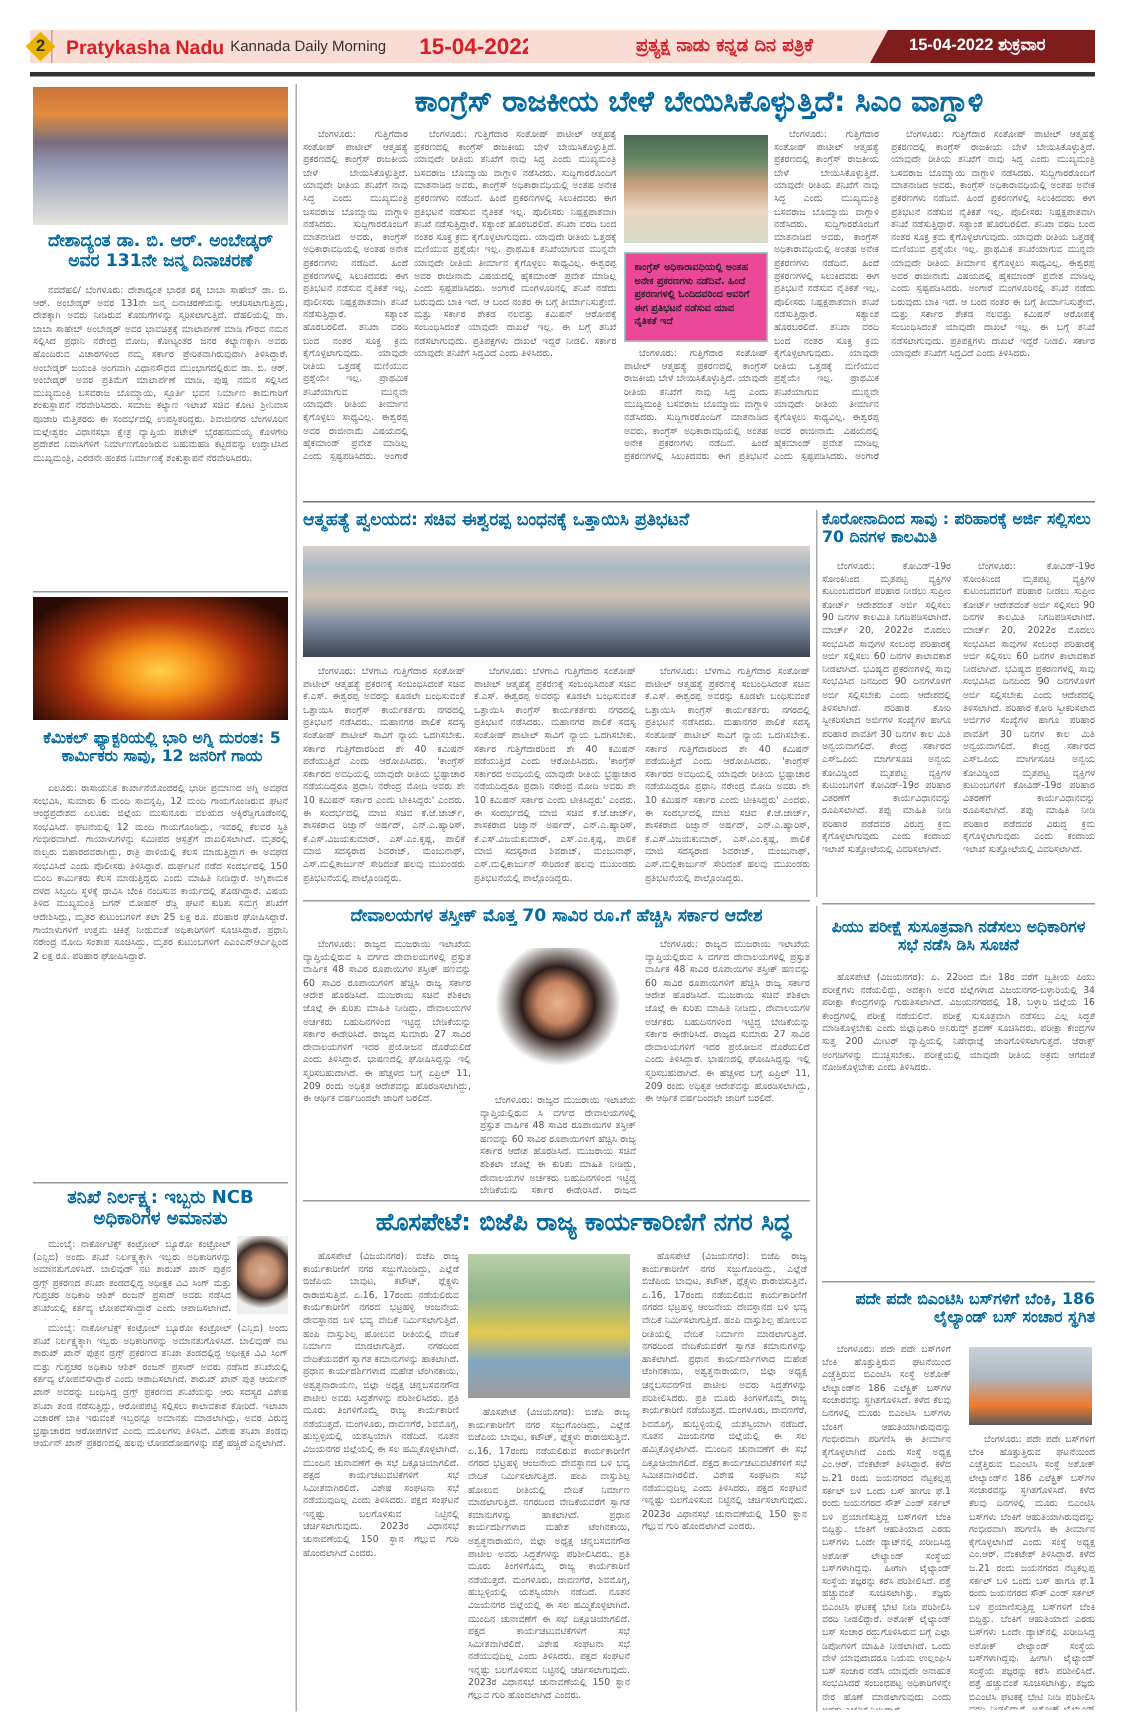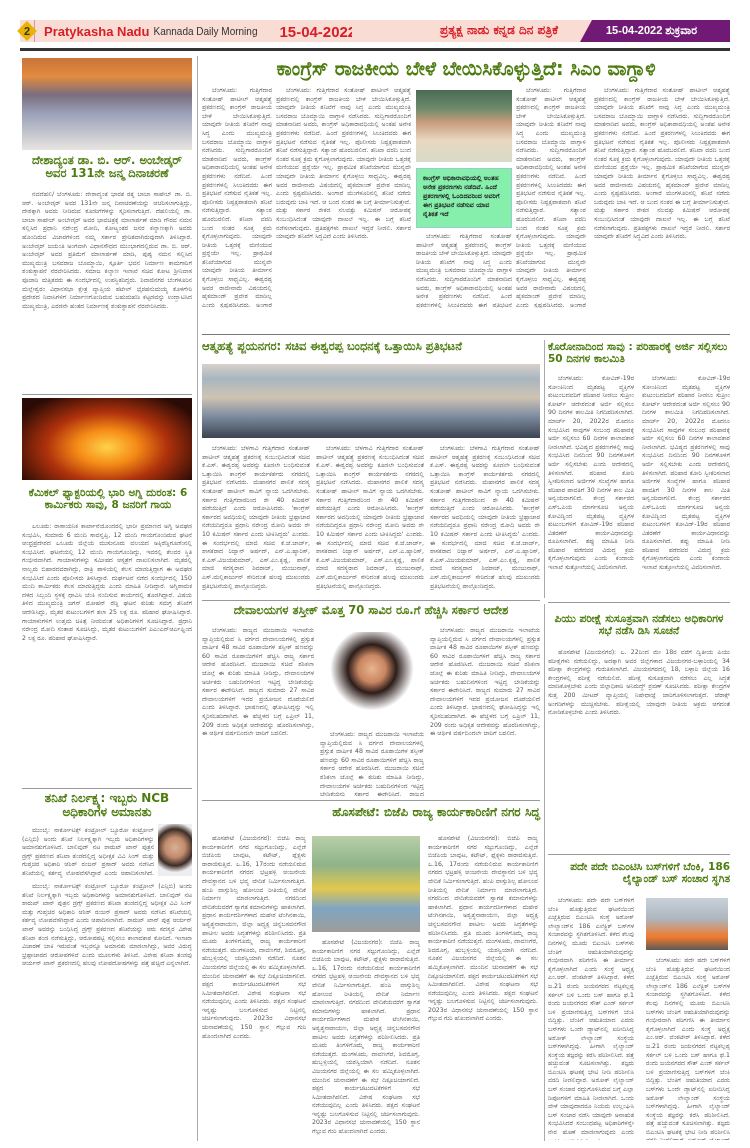--- a/index.html
+++ b/index.html
@@ -6,32 +6,32 @@
   body { width: 750px; height: 1148px; background: #fff; font-family: "DejaVu Sans", sans-serif; color: #222; overflow: hidden; position: relative; }
   .masthead { position: absolute; left: 20px; top: 20px; width: 332px; height: 22px; background: #f9dcd3; display: flex; align-items: center; }
   .masthead-right { position: absolute; left: 352px; top: 20px; width: 378px; height: 22px; background: #f9dcd3; }
   .page-badge { width: 34px; height: 22px; display: flex; align-items: center; justify-content: center; border-right: 1px solid #c9a; }
   .page-badge .dia { width: 14px; height: 14px; background: #e8b400; transform: rotate(45deg); display: flex; align-items: center; justify-content: center; }
   .page-badge .dia span { transform: rotate(-45deg); font: bold 11px "Liberation Sans", sans-serif; color: #333; }
   .mast-name { font: bold 13px "Liberation Sans", sans-serif; color: #d81e27; margin-left: 9px; white-space: nowrap; }
   .mast-sub { font: 10px "Liberation Sans", sans-serif; color: #333; margin-left: 4px; white-space: nowrap; }
   .mast-date { font: bold 15px "Liberation Sans", sans-serif; color: #d81e27; margin-left: 22px; white-space: nowrap; }
   .mast-day { font: 10px "Liberation Sans", sans-serif; color: #333; margin-left: 4px; }
-  .mast-kn { position: absolute; left: 88px; top: 3px; font: bold 12px "DejaVu Sans", sans-serif; color: #d81e27; white-space: nowrap; }
-  .mast-redbox { position: absolute; right: 0; top: 0; width: 150px; height: 22px; background: #701a75; clip-path: polygon(12px 0, 100% 0, 100% 100%, 0 100%); text-align: right; }
+  .mast-kn { position: absolute; left: 72px; top: 3px; font: bold 12px "DejaVu Sans", sans-serif; color: #d81e27; white-space: nowrap; }
+  .mast-redbox { position: absolute; right: 0; top: 0; width: 150px; height: 22px; background: #7f1d1d; clip-path: polygon(12px 0, 100% 0, 100% 100%, 0 100%); text-align: right; }
   .mast-redbox span { position: absolute; left: 26px; top: 4px; font: bold 11px "Liberation Sans", sans-serif; color: #fff; white-space: nowrap; }
   .topline { position: absolute; left: 20px; top: 48px; width: 710px; height: 3px; background: #333; }
 
   .photo { position: absolute; overflow: hidden; }
-  .headline { position: absolute; font-weight: bold; color: #4d7c0f; line-height: 1.15; text-align: center; font-family: "DejaVu Sans", sans-serif; }
+  .headline { position: absolute; font-weight: bold; color: #0369a1; line-height: 1.15; text-align: center; font-family: "DejaVu Sans", sans-serif; }
   .body-text { position: absolute; font-size: 6.2px; line-height: 8.6px; color: #555; text-align: justify; overflow: hidden; }
   .body-text p { text-indent: 10px; }
   .rule-h { position: absolute; height: 1px; background: #999; }
   .rule-v { position: absolute; width: 1px; background: #aaa; }
-  .caption-box { position: absolute; background: #86efac; border: 1px solid #9cc; font-size: 6.4px; line-height: 9px; font-weight: bold; color: #222; padding: 5px 6px; }
+  .caption-box { position: absolute; background: #ec4899; border: 1px solid #9cc; font-size: 6.4px; line-height: 9px; font-weight: bold; color: #222; padding: 5px 6px; }
 
   .ph-ambedkar { background: linear-gradient(180deg,#c9743a 0%,#e38b3e 20%,#7a6e80 40%,#9aa0b8 60%,#e7e4e0 100%); }
   .ph-fire { background: radial-gradient(ellipse at 50% 60%, #ffd24a 0%, #f58b16 25%, #b0320c 50%, #2b0b05 85%); }
   .ph-cm { background: linear-gradient(180deg,#4a6a55 0%,#6b8a6a 25%,#c79d7c 45%,#e9d7c1 70%,#d6dbc9 100%); }
   .ph-protest { background: linear-gradient(180deg,#d9d0cb 0%,#a8b6c0 20%,#d0c3b3 45%,#7f8ea2 70%,#3c4351 100%); }
   .ph-woman { background: radial-gradient(circle at 50% 40%, #e8b48e 0%, #c98663 18%, #2c1d1a 32%, #fff 55%); }
   .ph-hospet { background: linear-gradient(180deg,#b8cfa8 0%,#8fb38a 30%,#e2c84d 55%,#7fa6c2 75%,#9f9c9a 100%); }
   .ph-bus { background: linear-gradient(180deg,#c9d2db 0%,#adb6bd 40%,#f07a2e 75%,#5b5a58 100%); }
   .ph-aryan { background: radial-gradient(circle at 50% 45%, #d9b095 0%, #c28c6d 30%, #3c2d28 55%, #eee 75%); }
 </style>
@@ -58,21 +58,21 @@
 <div class="topline"></div>
 
 <div class="photo ph-ambedkar" style="left:22px;top:58px;width:170px;height:92px;"></div>
 <div class="headline" style="left:22px;top:154px;width:170px;font-size:11.5px;">ದೇಶಾದ್ಯಂತ ಡಾ. ಬಿ. ಆರ್. ಅಂಬೇಡ್ಕರ್ ಅವರ 131ನೇ ಜನ್ಮ ದಿನಾಚರಣೆ</div>
 <div class="body-text" style="left:22px;top:190px;width:170px;height:200px;">
     <p>ನವದೆಹಲಿ/ ಬೆಂಗಳೂರು: ದೇಶಾದ್ಯಂತ ಭಾರತ ರತ್ನ ಬಾಬಾ ಸಾಹೇಬ್ ಡಾ. ಬಿ. ಆರ್. ಅಂಬೇಡ್ಕರ್ ಅವರ 131ನೇ ಜನ್ಮ ದಿನಾಚರಣೆಯನ್ನು ಆಚರಿಸಲಾಗುತ್ತಿದ್ದು, ದೇಶಕ್ಕಾಗಿ ಅವರು ನೀಡಿರುವ ಕೊಡುಗೆಗಳನ್ನು ಸ್ಮರಿಸಲಾಗುತ್ತಿದೆ. ದೆಹಲಿಯಲ್ಲಿ ಡಾ. ಬಾಬಾ ಸಾಹೇಬ್ ಅಂಬೇಡ್ಕರ್ ಅವರ ಭಾವಚಿತ್ರಕ್ಕೆ ಮಾಲಾರ್ಪಣೆ ಮಾಡಿ ಗೌರವ ನಮನ ಸಲ್ಲಿಸಿದ ಪ್ರಧಾನಿ ನರೇಂದ್ರ ಮೋದಿ, ಕೋಟ್ಯಂತರ ಜನರ ಕಲ್ಯಾಣಕ್ಕಾಗಿ ಅವರು ಹೊಂದಿರುವ ವಿಚಾರಗಳಿಂದ ನಮ್ಮ ಸರ್ಕಾರ ಪ್ರೇರಿತವಾಗಿರುವುದಾಗಿ ತಿಳಿಸಿದ್ದಾರೆ. ಅಂಬೇಡ್ಕರ್ ಜಯಂತಿ ಅಂಗವಾಗಿ ವಿಧಾನಸೌಧದ ಮುಂಭಾಗದಲ್ಲಿರುವ ಡಾ. ಬಿ. ಆರ್. ಅಂಬೇಡ್ಕರ್ ಅವರ ಪ್ರತಿಮೆಗೆ ಮಾಲಾರ್ಪಣೆ ಮಾಡಿ, ಪುಷ್ಪ ನಮನ ಸಲ್ಲಿಸಿದ ಮುಖ್ಯಮಂತ್ರಿ ಬಸವರಾಜ ಬೊಮ್ಮಾಯಿ, ಸ್ಫೂರ್ತಿ ಭವನ ನಿರ್ಮಾಣ ಕಾಮಗಾರಿಗೆ ಶಂಕುಸ್ಥಾಪನೆ ನೆರವೇರಿಸಿದರು. ಸಮಾಜ ಕಲ್ಯಾಣ ಇಲಾಖೆ ಸಚಿವ ಕೋಟ ಶ್ರೀನಿವಾಸ ಪೂಜಾರಿ ಮತ್ತಿತರರು ಈ ಸಂದರ್ಭದಲ್ಲಿ ಉಪಸ್ಥಿತರಿದ್ದರು. ಶಿವಾಜಿನಗರ ಬೆಂಗಳೂರಿನ ಮಲ್ಲೇಶ್ವರಂ ವಿಧಾನಸಭಾ ಕ್ಷೇತ್ರ ವ್ಯಾಪ್ತಿಯ ಪಟೇಲ್ ಭೈರಹನುಮಯ್ಯ ಕೊಳಗೇರಿ ಪ್ರದೇಶದ ನಿವಾಸಿಗಳಿಗೆ ನಿರ್ಮಾಣಗೊಂಡಿರುವ ಬಹುಮಹಡಿ ಕಟ್ಟಡವನ್ನು ಉದ್ಘಾಟಿಸಿದ ಮುಖ್ಯಮಂತ್ರಿ, ಎರಡನೇ ಹಂತದ ನಿರ್ಮಾಣಕ್ಕೆ ಶಂಕುಸ್ಥಾಪನೆ ನೆರವೇರಿಸಿದರು.</p>
   </div>
 <div class="rule-h" style="left:22px;top:394px;width:170px;"></div>
 
 <div class="photo ph-fire" style="left:22px;top:398px;width:170px;height:82px;"></div>
-<div class="headline" style="left:20px;top:486px;width:176px;font-size:10.5px;">ಕೆಮಿಕಲ್ ಫ್ಯಾಕ್ಟರಿಯಲ್ಲಿ ಭಾರಿ ಅಗ್ನಿ ದುರಂತ: 6 ಕಾರ್ಮಿಕರು ಸಾವು, 8 ಜನರಿಗೆ ಗಾಯ</div>
+<div class="headline" style="left:20px;top:486px;width:176px;font-size:10.5px;">ಕೆಮಿಕಲ್ ಫ್ಯಾಕ್ಟರಿಯಲ್ಲಿ ಭಾರಿ ಅಗ್ನಿ ದುರಂತ: 5 ಕಾರ್ಮಿಕರು ಸಾವು, 12 ಜನರಿಗೆ ಗಾಯ</div>
 <div class="body-text" style="left:22px;top:522px;width:170px;height:262px;">
     <p>ಏಲೂರು: ರಾಸಾಯನಿಕ ಕಾರ್ಖಾನೆಯೊಂದರಲ್ಲಿ ಭಾರೀ ಪ್ರಮಾಣದ ಅಗ್ನಿ ಅವಘಡ ಸಂಭವಿಸಿ, ಸುಮಾರು 6 ಮಂದಿ ಸಾವನ್ನಪ್ಪಿ, 12 ಮಂದಿ ಗಾಯಗೊಂಡಿರುವ ಘಟನೆ ಆಂಧ್ರಪ್ರದೇಶದ ಏಲೂರು ಜಿಲ್ಲೆಯ ಮುಸುನೂರು ವಲಯದ ಅಕ್ಕಿರೆಡ್ಡಿಗೂಡೆಂನಲ್ಲಿ ಸಂಭವಿಸಿದೆ. ಘಟನೆಯಲ್ಲಿ 12 ಮಂದಿ ಗಾಯಗೊಂಡಿದ್ದು, ಇವರಲ್ಲಿ ಕೆಲವರ ಸ್ಥಿತಿ ಗಂಭೀರವಾಗಿದೆ. ಗಾಯಾಳುಗಳನ್ನು ಸಮೀಪದ ಆಸ್ಪತ್ರೆಗೆ ದಾಖಲಿಸಲಾಗಿದೆ. ಮೃತರಲ್ಲಿ ನಾಲ್ವರು ಬಿಹಾರದವರಾಗಿದ್ದು, ರಾತ್ರಿ ಪಾಳಿಯಲ್ಲಿ ಕೆಲಸ ಮಾಡುತ್ತಿದ್ದಾಗ ಈ ಅವಘಡ ಸಂಭವಿಸಿದೆ ಎಂದು ಪೊಲೀಸರು ತಿಳಿಸಿದ್ದಾರೆ. ದುರ್ಘಟನೆ ನಡೆದ ಸಂದರ್ಭದಲ್ಲಿ 150 ಮಂದಿ ಕಾರ್ಮಿಕರು ಕೆಲಸ ಮಾಡುತ್ತಿದ್ದರು ಎಂದು ಮಾಹಿತಿ ನೀಡಿದ್ದಾರೆ. ಅಗ್ನಿಶಾಮಕ ದಳದ ಸಿಬ್ಬಂದಿ ಸ್ಥಳಕ್ಕೆ ಧಾವಿಸಿ ಬೆಂಕಿ ನಂದಿಸುವ ಕಾರ್ಯದಲ್ಲಿ ತೊಡಗಿದ್ದಾರೆ. ವಿಷಯ ತಿಳಿದ ಮುಖ್ಯಮಂತ್ರಿ ಜಗನ್ ಮೋಹನ್ ರೆಡ್ಡಿ ಘಟನೆ ಕುರಿತು ಸಮಗ್ರ ತನಿಖೆಗೆ ಆದೇಶಿಸಿದ್ದು, ಮೃತರ ಕುಟುಂಬಗಳಿಗೆ ತಲಾ 25 ಲಕ್ಷ ರೂ. ಪರಿಹಾರ ಘೋಷಿಸಿದ್ದಾರೆ. ಗಾಯಾಳುಗಳಿಗೆ ಉತ್ತಮ ಚಿಕಿತ್ಸೆ ನೀಡುವಂತೆ ಅಧಿಕಾರಿಗಳಿಗೆ ಸೂಚಿಸಿದ್ದಾರೆ. ಪ್ರಧಾನಿ ನರೇಂದ್ರ ಮೋದಿ ಸಂತಾಪ ಸೂಚಿಸಿದ್ದು, ಮೃತರ ಕುಟುಂಬಗಳಿಗೆ ಪಿಎಂಎನ್ಆರ್ಎಫ್ನಿಂದ 2 ಲಕ್ಷ ರೂ. ಪರಿಹಾರ ಘೋಷಿಸಿದ್ದಾರೆ.</p>
   </div>
 <div class="rule-h" style="left:22px;top:788px;width:170px;"></div>
 
 <div class="headline" style="left:22px;top:792px;width:170px;font-size:12px;">ತನಿಖೆ ನಿರ್ಲಕ್ಷ್ಯ: ಇಬ್ಬರು NCB ಅಧಿಕಾರಿಗಳ ಅಮಾನತು</div>
 <div class="photo ph-aryan" style="left:158px;top:824px;width:34px;height:52px;"></div>
 <div class="body-text" style="left:22px;top:826px;width:132px;height:54px;">
     <p>ಮುಂಬೈ: ನಾರ್ಕೋಟಿಕ್ಸ್ ಕಂಟ್ರೋಲ್ ಬ್ಯೂರೋ ಕಂಟ್ರೋಲ್ (ಎನ್ಸಿಬಿ) ಅಂದು ತನಿಖೆ ನಿರ್ಲಕ್ಷ್ಯಕ್ಕಾಗಿ ಇಬ್ಬರು ಅಧಿಕಾರಿಗಳನ್ನು ಅಮಾನತುಗೊಳಿಸಿದೆ. ಬಾಲಿವುಡ್ ನಟ ಶಾರುಖ್ ಖಾನ್ ಪುತ್ರನ ಡ್ರಗ್ಸ್ ಪ್ರಕರಣದ ತನಿಖಾ ತಂಡದಲ್ಲಿದ್ದ ಅಧೀಕ್ಷಕ ವಿವಿ ಸಿಂಗ್ ಮತ್ತು ಗುಪ್ತಚರ ಅಧಿಕಾರಿ ಆಶಿಶ್ ರಂಜನ್ ಪ್ರಸಾದ್ ಅವರು ನಡೆಸಿದ ತನಿಖೆಯಲ್ಲಿ ಕರ್ತವ್ಯ ಲೋಪವೆಸಗಿದ್ದಾರೆ ಎಂದು ಆಪಾದಿಸಲಾಗಿದೆ. ಶಾರುಖ್ ಖಾನ್ ಪುತ್ರ ಆರ್ಯನ್ ಖಾನ್ ಅವರನ್ನು ಬಂಧಿಸಿದ್ದ ಡ್ರಗ್ಸ್ ಪ್ರಕರಣದ ತನಿಖೆಯನ್ನು ಆರು ಸದಸ್ಯರ ವಿಶೇಷ ತನಿಖಾ ತಂಡ ನಡೆಸುತ್ತಿದ್ದು, ಆರೋಪಪಟ್ಟಿ ಸಲ್ಲಿಸಲು ಕಾಲಾವಕಾಶ ಕೋರಿದೆ. ಇಲಾಖಾ ವಿಚಾರಣೆ ಬಾಕಿ ಇರುವಂತೆ ಇಬ್ಬರನ್ನೂ ಅಮಾನತು ಮಾಡಲಾಗಿದ್ದು, ಅವರ ವಿರುದ್ಧ ಭ್ರಷ್ಟಾಚಾರದ ಆರೋಪಗಳಿವೆ ಎಂದು ಮೂಲಗಳು ತಿಳಿಸಿವೆ. ವಿಶೇಷ ತನಿಖಾ ತಂಡವು ಆರ್ಯನ್ ಖಾನ್ ಪ್ರಕರಣದಲ್ಲಿ ಹಲವು ಲೋಪದೋಷಗಳನ್ನು ಪತ್ತೆ ಹಚ್ಚಿದೆ ಎನ್ನಲಾಗಿದೆ.</p>
   </div>
@@ -95,35 +95,35 @@
     <p>ಬೆಂಗಳೂರು: ಗುತ್ತಿಗೆದಾರ ಸಂತೋಷ್ ಪಾಟೀಲ್ ಆತ್ಮಹತ್ಯೆ ಪ್ರಕರಣದಲ್ಲಿ ಕಾಂಗ್ರೆಸ್ ರಾಜಕೀಯ ಬೇಳೆ ಬೇಯಿಸಿಕೊಳ್ಳುತ್ತಿದೆ. ಯಾವುದೇ ರೀತಿಯ ತನಿಖೆಗೆ ನಾವು ಸಿದ್ಧ ಎಂದು ಮುಖ್ಯಮಂತ್ರಿ ಬಸವರಾಜ ಬೊಮ್ಮಾಯಿ ವಾಗ್ದಾಳಿ ನಡೆಸಿದರು. ಸುದ್ದಿಗಾರರೊಂದಿಗೆ ಮಾತನಾಡಿದ ಅವರು, ಕಾಂಗ್ರೆಸ್ ಅಧಿಕಾರಾವಧಿಯಲ್ಲಿ ಅಂತಹ ಅನೇಕ ಪ್ರಕರಣಗಳು ನಡೆದಿವೆ. ಹಿಂದೆ ಪ್ರಕರಣಗಳಲ್ಲಿ ಸಿಲುಕಿದವರು ಈಗ ಪ್ರತಿಭಟನೆ ನಡೆಸುವ ನೈತಿಕತೆ ಇಲ್ಲ. ಪೊಲೀಸರು ನಿಷ್ಪಕ್ಷಪಾತವಾಗಿ ತನಿಖೆ ನಡೆಸುತ್ತಿದ್ದಾರೆ. ಸತ್ಯಾಂಶ ಹೊರಬರಲಿದೆ. ತನಿಖಾ ವರದಿ ಬಂದ ನಂತರ ಸೂಕ್ತ ಕ್ರಮ ಕೈಗೊಳ್ಳಲಾಗುವುದು. ಯಾವುದೇ ರೀತಿಯ ಒತ್ತಡಕ್ಕೆ ಮಣಿಯುವ ಪ್ರಶ್ನೆಯೇ ಇಲ್ಲ. ಪ್ರಾಥಮಿಕ ತನಿಖೆಯಾಗುವ ಮುನ್ನವೇ ಯಾವುದೇ ರೀತಿಯ ತೀರ್ಮಾನ ಕೈಗೊಳ್ಳಲು ಸಾಧ್ಯವಿಲ್ಲ. ಈಶ್ವರಪ್ಪ ಅವರ ರಾಜೀನಾಮೆ ವಿಷಯದಲ್ಲಿ ಹೈಕಮಾಂಡ್ ಪ್ರವೇಶ ಮಾಡಿಲ್ಲ ಎಂದು ಸ್ಪಷ್ಟಪಡಿಸಿದರು. ಅಂಗಾರೆ ಮಂಗಳೂರಿನಲ್ಲಿ ತನಿಖೆ ನಡೆದು ಬರುವುದು ಬಾಕಿ ಇದೆ. ಆ ಬಂದ ನಂತರ ಈ ಬಗ್ಗೆ ತೀರ್ಮಾನಿಸುತ್ತೇವೆ. ಮತ್ತು ಸರ್ಕಾರ ಶೇಕಡ ನಲವತ್ತು ಕಮಿಷನ್ ಆರೋಪಕ್ಕೆ ಸಂಬಂಧಿಸಿದಂತೆ ಯಾವುದೇ ದಾಖಲೆ ಇಲ್ಲ. ಈ ಬಗ್ಗೆ ತನಿಖೆ ನಡೆಸಲಾಗುವುದು. ಪ್ರತಿಪಕ್ಷಗಳು ದಾಖಲೆ ಇದ್ದರೆ ನೀಡಲಿ. ಸರ್ಕಾರ ಯಾವುದೇ ತನಿಖೆಗೆ ಸಿದ್ಧವಿದೆ ಎಂದು ತಿಳಿಸಿದರು.</p>
   </div>
 <div class="body-text" style="left:516px;top:86px;width:70px;height:222px;">
     <p>ಬೆಂಗಳೂರು: ಗುತ್ತಿಗೆದಾರ ಸಂತೋಷ್ ಪಾಟೀಲ್ ಆತ್ಮಹತ್ಯೆ ಪ್ರಕರಣದಲ್ಲಿ ಕಾಂಗ್ರೆಸ್ ರಾಜಕೀಯ ಬೇಳೆ ಬೇಯಿಸಿಕೊಳ್ಳುತ್ತಿದೆ. ಯಾವುದೇ ರೀತಿಯ ತನಿಖೆಗೆ ನಾವು ಸಿದ್ಧ ಎಂದು ಮುಖ್ಯಮಂತ್ರಿ ಬಸವರಾಜ ಬೊಮ್ಮಾಯಿ ವಾಗ್ದಾಳಿ ನಡೆಸಿದರು. ಸುದ್ದಿಗಾರರೊಂದಿಗೆ ಮಾತನಾಡಿದ ಅವರು, ಕಾಂಗ್ರೆಸ್ ಅಧಿಕಾರಾವಧಿಯಲ್ಲಿ ಅಂತಹ ಅನೇಕ ಪ್ರಕರಣಗಳು ನಡೆದಿವೆ. ಹಿಂದೆ ಪ್ರಕರಣಗಳಲ್ಲಿ ಸಿಲುಕಿದವರು ಈಗ ಪ್ರತಿಭಟನೆ ನಡೆಸುವ ನೈತಿಕತೆ ಇಲ್ಲ. ಪೊಲೀಸರು ನಿಷ್ಪಕ್ಷಪಾತವಾಗಿ ತನಿಖೆ ನಡೆಸುತ್ತಿದ್ದಾರೆ. ಸತ್ಯಾಂಶ ಹೊರಬರಲಿದೆ. ತನಿಖಾ ವರದಿ ಬಂದ ನಂತರ ಸೂಕ್ತ ಕ್ರಮ ಕೈಗೊಳ್ಳಲಾಗುವುದು. ಯಾವುದೇ ರೀತಿಯ ಒತ್ತಡಕ್ಕೆ ಮಣಿಯುವ ಪ್ರಶ್ನೆಯೇ ಇಲ್ಲ. ಪ್ರಾಥಮಿಕ ತನಿಖೆಯಾಗುವ ಮುನ್ನವೇ ಯಾವುದೇ ರೀತಿಯ ತೀರ್ಮಾನ ಕೈಗೊಳ್ಳಲು ಸಾಧ್ಯವಿಲ್ಲ. ಈಶ್ವರಪ್ಪ ಅವರ ರಾಜೀನಾಮೆ ವಿಷಯದಲ್ಲಿ ಹೈಕಮಾಂಡ್ ಪ್ರವೇಶ ಮಾಡಿಲ್ಲ ಎಂದು ಸ್ಪಷ್ಟಪಡಿಸಿದರು. ಅಂಗಾರೆ ಮಂಗಳೂರಿನಲ್ಲಿ ತನಿಖೆ ನಡೆದು ಬರುವುದು ಬಾಕಿ ಇದೆ. ಆ ಬಂದ ನಂತರ ಈ ಬಗ್ಗೆ ತೀರ್ಮಾನಿಸುತ್ತೇವೆ. ಮತ್ತು ಸರ್ಕಾರ ಶೇಕಡ ನಲವತ್ತು ಕಮಿಷನ್ ಆರೋಪಕ್ಕೆ ಸಂಬಂಧಿಸಿದಂತೆ ಯಾವುದೇ ದಾಖಲೆ ಇಲ್ಲ. ಈ ಬಗ್ಗೆ ತನಿಖೆ ನಡೆಸಲಾಗುವುದು. ಪ್ರತಿಪಕ್ಷಗಳು ದಾಖಲೆ ಇದ್ದರೆ ನೀಡಲಿ. ಸರ್ಕಾರ ಯಾವುದೇ ತನಿಖೆಗೆ ಸಿದ್ಧವಿದೆ ಎಂದು ತಿಳಿಸಿದರು.</p>
   </div>
 <div class="body-text" style="left:594px;top:86px;width:136px;height:222px;">
     <p>ಬೆಂಗಳೂರು: ಗುತ್ತಿಗೆದಾರ ಸಂತೋಷ್ ಪಾಟೀಲ್ ಆತ್ಮಹತ್ಯೆ ಪ್ರಕರಣದಲ್ಲಿ ಕಾಂಗ್ರೆಸ್ ರಾಜಕೀಯ ಬೇಳೆ ಬೇಯಿಸಿಕೊಳ್ಳುತ್ತಿದೆ. ಯಾವುದೇ ರೀತಿಯ ತನಿಖೆಗೆ ನಾವು ಸಿದ್ಧ ಎಂದು ಮುಖ್ಯಮಂತ್ರಿ ಬಸವರಾಜ ಬೊಮ್ಮಾಯಿ ವಾಗ್ದಾಳಿ ನಡೆಸಿದರು. ಸುದ್ದಿಗಾರರೊಂದಿಗೆ ಮಾತನಾಡಿದ ಅವರು, ಕಾಂಗ್ರೆಸ್ ಅಧಿಕಾರಾವಧಿಯಲ್ಲಿ ಅಂತಹ ಅನೇಕ ಪ್ರಕರಣಗಳು ನಡೆದಿವೆ. ಹಿಂದೆ ಪ್ರಕರಣಗಳಲ್ಲಿ ಸಿಲುಕಿದವರು ಈಗ ಪ್ರತಿಭಟನೆ ನಡೆಸುವ ನೈತಿಕತೆ ಇಲ್ಲ. ಪೊಲೀಸರು ನಿಷ್ಪಕ್ಷಪಾತವಾಗಿ ತನಿಖೆ ನಡೆಸುತ್ತಿದ್ದಾರೆ. ಸತ್ಯಾಂಶ ಹೊರಬರಲಿದೆ. ತನಿಖಾ ವರದಿ ಬಂದ ನಂತರ ಸೂಕ್ತ ಕ್ರಮ ಕೈಗೊಳ್ಳಲಾಗುವುದು. ಯಾವುದೇ ರೀತಿಯ ಒತ್ತಡಕ್ಕೆ ಮಣಿಯುವ ಪ್ರಶ್ನೆಯೇ ಇಲ್ಲ. ಪ್ರಾಥಮಿಕ ತನಿಖೆಯಾಗುವ ಮುನ್ನವೇ ಯಾವುದೇ ರೀತಿಯ ತೀರ್ಮಾನ ಕೈಗೊಳ್ಳಲು ಸಾಧ್ಯವಿಲ್ಲ. ಈಶ್ವರಪ್ಪ ಅವರ ರಾಜೀನಾಮೆ ವಿಷಯದಲ್ಲಿ ಹೈಕಮಾಂಡ್ ಪ್ರವೇಶ ಮಾಡಿಲ್ಲ ಎಂದು ಸ್ಪಷ್ಟಪಡಿಸಿದರು. ಅಂಗಾರೆ ಮಂಗಳೂರಿನಲ್ಲಿ ತನಿಖೆ ನಡೆದು ಬರುವುದು ಬಾಕಿ ಇದೆ. ಆ ಬಂದ ನಂತರ ಈ ಬಗ್ಗೆ ತೀರ್ಮಾನಿಸುತ್ತೇವೆ. ಮತ್ತು ಸರ್ಕಾರ ಶೇಕಡ ನಲವತ್ತು ಕಮಿಷನ್ ಆರೋಪಕ್ಕೆ ಸಂಬಂಧಿಸಿದಂತೆ ಯಾವುದೇ ದಾಖಲೆ ಇಲ್ಲ. ಈ ಬಗ್ಗೆ ತನಿಖೆ ನಡೆಸಲಾಗುವುದು. ಪ್ರತಿಪಕ್ಷಗಳು ದಾಖಲೆ ಇದ್ದರೆ ನೀಡಲಿ. ಸರ್ಕಾರ ಯಾವುದೇ ತನಿಖೆಗೆ ಸಿದ್ಧವಿದೆ ಎಂದು ತಿಳಿಸಿದರು.</p>
   </div>
 <div class="rule-h" style="left:202px;top:334px;width:528px;background:#777;"></div>
 
-<div class="headline" style="left:202px;top:340px;width:338px;font-size:11.5px;text-align:left;">ಆತ್ಮಹತ್ಯೆ ಪ್ಜಯನಗರ: ಸಚಿವ ಈಶ್ವರಪ್ಪ ಬಂಧನಕ್ಕೆ ಒತ್ತಾಯಿಸಿ ಪ್ರತಿಭಟನೆ</div>
+<div class="headline" style="left:202px;top:340px;width:338px;font-size:11.5px;text-align:left;">ಆತ್ಮಹತ್ಯೆ ಪ್ವಲಯದ: ಸಚಿವ ಈಶ್ವರಪ್ಪ ಬಂಧನಕ್ಕೆ ಒತ್ತಾಯಿಸಿ ಪ್ರತಿಭಟನೆ</div>
 <div class="photo ph-protest" style="left:202px;top:364px;width:338px;height:74px;"></div>
 <div class="body-text" style="left:202px;top:444px;width:108px;height:150px;">
     <p>ಬೆಂಗಳೂರು: ಬೆಳಗಾವಿ ಗುತ್ತಿಗೆದಾರ ಸಂತೋಷ್ ಪಾಟೀಲ್ ಆತ್ಮಹತ್ಯೆ ಪ್ರಕರಣಕ್ಕೆ ಸಂಬಂಧಿಸಿದಂತೆ ಸಚಿವ ಕೆ.ಎಸ್. ಈಶ್ವರಪ್ಪ ಅವರನ್ನು ಕೂಡಲೇ ಬಂಧಿಸುವಂತೆ ಒತ್ತಾಯಿಸಿ ಕಾಂಗ್ರೆಸ್ ಕಾರ್ಯಕರ್ತರು ನಗರದಲ್ಲಿ ಪ್ರತಿಭಟನೆ ನಡೆಸಿದರು. ಮಹಾನಗರ ಪಾಲಿಕೆ ಸದಸ್ಯ ಸಂತೋಷ್ ಪಾಟೀಲ್ ಸಾವಿಗೆ ನ್ಯಾಯ ಒದಗಿಸಬೇಕು. ಸರ್ಕಾರ ಗುತ್ತಿಗೆದಾರರಿಂದ ಶೇ 40 ಕಮಿಷನ್ ಪಡೆಯುತ್ತಿದೆ ಎಂದು ಆರೋಪಿಸಿದರು. 'ಕಾಂಗ್ರೆಸ್ ಸರ್ಕಾರದ ಅವಧಿಯಲ್ಲಿ ಯಾವುದೇ ರೀತಿಯ ಭ್ರಷ್ಟಾಚಾರ ನಡೆಯದಿದ್ದರೂ ಪ್ರಧಾನಿ ನರೇಂದ್ರ ಮೋದಿ ಅವರು ಶೇ 10 ಕಮಿಷನ್ ಸರ್ಕಾರ ಎಂದು ಟೀಕಿಸಿದ್ದರು' ಎಂದರು. ಈ ಸಂದರ್ಭದಲ್ಲಿ ಮಾಜಿ ಸಚಿವ ಕೆ.ಜೆ.ಜಾರ್ಜ್, ಶಾಸಕರಾದ ರಿಜ್ವಾನ್ ಅರ್ಷದ್, ಎನ್.ಎ.ಹ್ಯಾರಿಸ್, ಕೆ.ಎಸ್.ವಿಜಯಕುಮಾರ್, ಎಸ್.ಎಂ.ಕೃಷ್ಣ, ಪಾಲಿಕೆ ಮಾಜಿ ಸದಸ್ಯರಾದ ಶಿವರಾಜ್, ಮಂಜುನಾಥ್, ಎಸ್.ಮಲ್ಲಿಕಾರ್ಜುನ್ ಸೇರಿದಂತೆ ಹಲವು ಮುಖಂಡರು ಪ್ರತಿಭಟನೆಯಲ್ಲಿ ಪಾಲ್ಗೊಂಡಿದ್ದರು.</p>
   </div>
 <div class="body-text" style="left:316px;top:444px;width:108px;height:150px;">
     <p>ಬೆಂಗಳೂರು: ಬೆಳಗಾವಿ ಗುತ್ತಿಗೆದಾರ ಸಂತೋಷ್ ಪಾಟೀಲ್ ಆತ್ಮಹತ್ಯೆ ಪ್ರಕರಣಕ್ಕೆ ಸಂಬಂಧಿಸಿದಂತೆ ಸಚಿವ ಕೆ.ಎಸ್. ಈಶ್ವರಪ್ಪ ಅವರನ್ನು ಕೂಡಲೇ ಬಂಧಿಸುವಂತೆ ಒತ್ತಾಯಿಸಿ ಕಾಂಗ್ರೆಸ್ ಕಾರ್ಯಕರ್ತರು ನಗರದಲ್ಲಿ ಪ್ರತಿಭಟನೆ ನಡೆಸಿದರು. ಮಹಾನಗರ ಪಾಲಿಕೆ ಸದಸ್ಯ ಸಂತೋಷ್ ಪಾಟೀಲ್ ಸಾವಿಗೆ ನ್ಯಾಯ ಒದಗಿಸಬೇಕು. ಸರ್ಕಾರ ಗುತ್ತಿಗೆದಾರರಿಂದ ಶೇ 40 ಕಮಿಷನ್ ಪಡೆಯುತ್ತಿದೆ ಎಂದು ಆರೋಪಿಸಿದರು. 'ಕಾಂಗ್ರೆಸ್ ಸರ್ಕಾರದ ಅವಧಿಯಲ್ಲಿ ಯಾವುದೇ ರೀತಿಯ ಭ್ರಷ್ಟಾಚಾರ ನಡೆಯದಿದ್ದರೂ ಪ್ರಧಾನಿ ನರೇಂದ್ರ ಮೋದಿ ಅವರು ಶೇ 10 ಕಮಿಷನ್ ಸರ್ಕಾರ ಎಂದು ಟೀಕಿಸಿದ್ದರು' ಎಂದರು. ಈ ಸಂದರ್ಭದಲ್ಲಿ ಮಾಜಿ ಸಚಿವ ಕೆ.ಜೆ.ಜಾರ್ಜ್, ಶಾಸಕರಾದ ರಿಜ್ವಾನ್ ಅರ್ಷದ್, ಎನ್.ಎ.ಹ್ಯಾರಿಸ್, ಕೆ.ಎಸ್.ವಿಜಯಕುಮಾರ್, ಎಸ್.ಎಂ.ಕೃಷ್ಣ, ಪಾಲಿಕೆ ಮಾಜಿ ಸದಸ್ಯರಾದ ಶಿವರಾಜ್, ಮಂಜುನಾಥ್, ಎಸ್.ಮಲ್ಲಿಕಾರ್ಜುನ್ ಸೇರಿದಂತೆ ಹಲವು ಮುಖಂಡರು ಪ್ರತಿಭಟನೆಯಲ್ಲಿ ಪಾಲ್ಗೊಂಡಿದ್ದರು.</p>
   </div>
 <div class="body-text" style="left:430px;top:444px;width:110px;height:150px;">
     <p>ಬೆಂಗಳೂರು: ಬೆಳಗಾವಿ ಗುತ್ತಿಗೆದಾರ ಸಂತೋಷ್ ಪಾಟೀಲ್ ಆತ್ಮಹತ್ಯೆ ಪ್ರಕರಣಕ್ಕೆ ಸಂಬಂಧಿಸಿದಂತೆ ಸಚಿವ ಕೆ.ಎಸ್. ಈಶ್ವರಪ್ಪ ಅವರನ್ನು ಕೂಡಲೇ ಬಂಧಿಸುವಂತೆ ಒತ್ತಾಯಿಸಿ ಕಾಂಗ್ರೆಸ್ ಕಾರ್ಯಕರ್ತರು ನಗರದಲ್ಲಿ ಪ್ರತಿಭಟನೆ ನಡೆಸಿದರು. ಮಹಾನಗರ ಪಾಲಿಕೆ ಸದಸ್ಯ ಸಂತೋಷ್ ಪಾಟೀಲ್ ಸಾವಿಗೆ ನ್ಯಾಯ ಒದಗಿಸಬೇಕು. ಸರ್ಕಾರ ಗುತ್ತಿಗೆದಾರರಿಂದ ಶೇ 40 ಕಮಿಷನ್ ಪಡೆಯುತ್ತಿದೆ ಎಂದು ಆರೋಪಿಸಿದರು. 'ಕಾಂಗ್ರೆಸ್ ಸರ್ಕಾರದ ಅವಧಿಯಲ್ಲಿ ಯಾವುದೇ ರೀತಿಯ ಭ್ರಷ್ಟಾಚಾರ ನಡೆಯದಿದ್ದರೂ ಪ್ರಧಾನಿ ನರೇಂದ್ರ ಮೋದಿ ಅವರು ಶೇ 10 ಕಮಿಷನ್ ಸರ್ಕಾರ ಎಂದು ಟೀಕಿಸಿದ್ದರು' ಎಂದರು. ಈ ಸಂದರ್ಭದಲ್ಲಿ ಮಾಜಿ ಸಚಿವ ಕೆ.ಜೆ.ಜಾರ್ಜ್, ಶಾಸಕರಾದ ರಿಜ್ವಾನ್ ಅರ್ಷದ್, ಎನ್.ಎ.ಹ್ಯಾರಿಸ್, ಕೆ.ಎಸ್.ವಿಜಯಕುಮಾರ್, ಎಸ್.ಎಂ.ಕೃಷ್ಣ, ಪಾಲಿಕೆ ಮಾಜಿ ಸದಸ್ಯರಾದ ಶಿವರಾಜ್, ಮಂಜುನಾಥ್, ಎಸ್.ಮಲ್ಲಿಕಾರ್ಜುನ್ ಸೇರಿದಂತೆ ಹಲವು ಮುಖಂಡರು ಪ್ರತಿಭಟನೆಯಲ್ಲಿ ಪಾಲ್ಗೊಂಡಿದ್ದರು.</p>
   </div>
 
 <div class="rule-v" style="left:544px;top:340px;height:258px;"></div>
 
-<div class="headline" style="left:548px;top:340px;width:182px;font-size:10.5px;text-align:left;">ಕೊರೋನಾದಿಂದ ಸಾವು : ಪರಿಹಾರಕ್ಕೆ ಅರ್ಜಿ ಸಲ್ಲಿಸಲು 50 ದಿನಗಳ ಕಾಲಮಿತಿ</div>
+<div class="headline" style="left:548px;top:340px;width:182px;font-size:10.5px;text-align:left;">ಕೊರೋನಾದಿಂದ ಸಾವು : ಪರಿಹಾರಕ್ಕೆ ಅರ್ಜಿ ಸಲ್ಲಿಸಲು 70 ದಿನಗಳ ಕಾಲಮಿತಿ</div>
 <div class="body-text" style="left:548px;top:374px;width:86px;height:222px;">
     <p>ಬೆಂಗಳೂರು: ಕೋವಿಡ್-19ರ ಸೋಂಕಿನಿಂದ ಮೃತಪಟ್ಟ ವ್ಯಕ್ತಿಗಳ ಕುಟುಂಬದವರಿಗೆ ಪರಿಹಾರ ನೀಡಲು ಸುಪ್ರೀಂ ಕೋರ್ಟ್ ಆದೇಶದಂತೆ ಅರ್ಜಿ ಸಲ್ಲಿಸಲು 90 ದಿನಗಳ ಕಾಲಮಿತಿ ನಿಗದಿಪಡಿಸಲಾಗಿದೆ. ಮಾರ್ಚ್ 20, 2022ರ ಮೊದಲು ಸಂಭವಿಸಿದ ಸಾವುಗಳ ಸಂಬಂಧ ಪರಿಹಾರಕ್ಕೆ ಅರ್ಜಿ ಸಲ್ಲಿಸಲು 60 ದಿನಗಳ ಕಾಲಾವಕಾಶ ನೀಡಲಾಗಿದೆ. ಭವಿಷ್ಯದ ಪ್ರಕರಣಗಳಲ್ಲಿ ಸಾವು ಸಂಭವಿಸಿದ ದಿನದಿಂದ 90 ದಿನಗಳೊಳಗೆ ಅರ್ಜಿ ಸಲ್ಲಿಸಬೇಕು ಎಂದು ಆದೇಶದಲ್ಲಿ ತಿಳಿಸಲಾಗಿದೆ. ಪರಿಹಾರ ಕೋರಿ ಸ್ವೀಕರಿಸಲಾದ ಅರ್ಜಿಗಳ ಸಂಖ್ಯೆಗಳ ಹಾಗೂ ಪರಿಹಾರ ಪಾವತಿಗೆ 30 ದಿನಗಳ ಕಾಲ ಮಿತಿ ಅನ್ವಯವಾಗಲಿದೆ. ಕೇಂದ್ರ ಸರ್ಕಾರದ ಎಸ್ಒಪಿಯ ಮಾರ್ಗಸೂಚಿ ಅನ್ವಯ ಕೋವಿಡ್ನಿಂದ ಮೃತಪಟ್ಟ ವ್ಯಕ್ತಿಗಳ ಕುಟುಂಬಗಳಿಗೆ ಕೋವಿಡ್-19ರ ಪರಿಹಾರ ವಿತರಣೆಗೆ ಕಾರ್ಯವಿಧಾನವನ್ನು ರೂಪಿಸಲಾಗಿದೆ. ತಪ್ಪು ಮಾಹಿತಿ ನೀಡಿ ಪರಿಹಾರ ಪಡೆದವರ ವಿರುದ್ಧ ಕ್ರಮ ಕೈಗೊಳ್ಳಲಾಗುವುದು ಎಂದು ಕಂದಾಯ ಇಲಾಖೆ ಸುತ್ತೋಲೆಯಲ್ಲಿ ವಿವರಿಸಲಾಗಿದೆ.</p>
   </div>
 <div class="body-text" style="left:642px;top:374px;width:88px;height:222px;">
     <p>ಬೆಂಗಳೂರು: ಕೋವಿಡ್-19ರ ಸೋಂಕಿನಿಂದ ಮೃತಪಟ್ಟ ವ್ಯಕ್ತಿಗಳ ಕುಟುಂಬದವರಿಗೆ ಪರಿಹಾರ ನೀಡಲು ಸುಪ್ರೀಂ ಕೋರ್ಟ್ ಆದೇಶದಂತೆ ಅರ್ಜಿ ಸಲ್ಲಿಸಲು 90 ದಿನಗಳ ಕಾಲಮಿತಿ ನಿಗದಿಪಡಿಸಲಾಗಿದೆ. ಮಾರ್ಚ್ 20, 2022ರ ಮೊದಲು ಸಂಭವಿಸಿದ ಸಾವುಗಳ ಸಂಬಂಧ ಪರಿಹಾರಕ್ಕೆ ಅರ್ಜಿ ಸಲ್ಲಿಸಲು 60 ದಿನಗಳ ಕಾಲಾವಕಾಶ ನೀಡಲಾಗಿದೆ. ಭವಿಷ್ಯದ ಪ್ರಕರಣಗಳಲ್ಲಿ ಸಾವು ಸಂಭವಿಸಿದ ದಿನದಿಂದ 90 ದಿನಗಳೊಳಗೆ ಅರ್ಜಿ ಸಲ್ಲಿಸಬೇಕು ಎಂದು ಆದೇಶದಲ್ಲಿ ತಿಳಿಸಲಾಗಿದೆ. ಪರಿಹಾರ ಕೋರಿ ಸ್ವೀಕರಿಸಲಾದ ಅರ್ಜಿಗಳ ಸಂಖ್ಯೆಗಳ ಹಾಗೂ ಪರಿಹಾರ ಪಾವತಿಗೆ 30 ದಿನಗಳ ಕಾಲ ಮಿತಿ ಅನ್ವಯವಾಗಲಿದೆ. ಕೇಂದ್ರ ಸರ್ಕಾರದ ಎಸ್ಒಪಿಯ ಮಾರ್ಗಸೂಚಿ ಅನ್ವಯ ಕೋವಿಡ್ನಿಂದ ಮೃತಪಟ್ಟ ವ್ಯಕ್ತಿಗಳ ಕುಟುಂಬಗಳಿಗೆ ಕೋವಿಡ್-19ರ ಪರಿಹಾರ ವಿತರಣೆಗೆ ಕಾರ್ಯವಿಧಾನವನ್ನು ರೂಪಿಸಲಾಗಿದೆ. ತಪ್ಪು ಮಾಹಿತಿ ನೀಡಿ ಪರಿಹಾರ ಪಡೆದವರ ವಿರುದ್ಧ ಕ್ರಮ ಕೈಗೊಳ್ಳಲಾಗುವುದು ಎಂದು ಕಂದಾಯ ಇಲಾಖೆ ಸುತ್ತೋಲೆಯಲ್ಲಿ ವಿವರಿಸಲಾಗಿದೆ.</p>
   </div>
 <div class="rule-h" style="left:548px;top:602px;width:182px;"></div>
 
 <div class="rule-h" style="left:202px;top:600px;width:338px;"></div>
 <div class="headline" style="left:202px;top:604px;width:338px;font-size:11.5px;">ದೇವಾಲಯಗಳ ತಸ್ತೀಕ್ ಮೊತ್ತ 70 ಸಾವಿರ ರೂ.ಗೆ ಹೆಚ್ಚಿಸಿ ಸರ್ಕಾರ ಆದೇಶ</div>
@@ -137,21 +137,21 @@
 <div class="body-text" style="left:320px;top:730px;width:104px;height:66px;">
     <p>ಬೆಂಗಳೂರು: ರಾಜ್ಯದ ಮುಜರಾಯಿ ಇಲಾಖೆಯ ವ್ಯಾಪ್ತಿಯಲ್ಲಿರುವ ಸಿ ವರ್ಗದ ದೇವಾಲಯಗಳಲ್ಲಿ ಪ್ರಸ್ತುತ ವಾರ್ಷಿಕ 48 ಸಾವಿರ ರೂಪಾಯಿಗಳ ತಸ್ತೀಕ್ ಹಣವನ್ನು 60 ಸಾವಿರ ರೂಪಾಯಿಗಳಿಗೆ ಹೆಚ್ಚಿಸಿ ರಾಜ್ಯ ಸರ್ಕಾರ ಆದೇಶ ಹೊರಡಿಸಿದೆ. ಮುಜರಾಯಿ ಸಚಿವೆ ಶಶಿಕಲಾ ಜೊಲ್ಲೆ ಈ ಕುರಿತು ಮಾಹಿತಿ ನೀಡಿದ್ದು, ದೇವಾಲಯಗಳ ಅರ್ಚಕರು ಬಹುದಿನಗಳಿಂದ ಇಟ್ಟಿದ್ದ ಬೇಡಿಕೆಯನ್ನು ಸರ್ಕಾರ ಈಡೇರಿಸಿದೆ. ರಾಜ್ಯದ ಸುಮಾರು 27 ಸಾವಿರ ದೇವಾಲಯಗಳಿಗೆ ಇದರ ಪ್ರಯೋಜನ ದೊರೆಯಲಿದೆ ಎಂದು ತಿಳಿಸಿದ್ದಾರೆ. ಭಾಷಣದಲ್ಲಿ ಘೋಷಿಸಿದ್ದನ್ನು ಇಲ್ಲಿ ಸ್ಮರಿಸಬಹುದಾಗಿದೆ. ಈ ಹೆಚ್ಚಳದ ಬಗ್ಗೆ ಏಪ್ರಿಲ್ 11, 209 ರಂದು ಅಧಿಕೃತ ಆದೇಶವನ್ನು ಹೊರಡಿಸಲಾಗಿದ್ದು, ಈ ಆರ್ಥಿಕ ವರ್ಷದಿಂದಲೇ ಜಾರಿಗೆ ಬರಲಿದೆ.</p>
   </div>
 
 <div class="headline" style="left:548px;top:612px;width:182px;font-size:10.5px;text-align:center;">ಪಿಯು ಪರೀಕ್ಷೆ ಸುಸೂತ್ರವಾಗಿ ನಡೆಸಲು ಅಧಿಕಾರಿಗಳ ಸಭೆ ನಡೆಸಿ ಡಿಸಿ ಸೂಚನೆ</div>
 <div class="body-text" style="left:548px;top:648px;width:182px;height:148px;">
     <p>ಹೊಸಪೇಟೆ (ವಿಜಯನಗರ): ಏ. 22ರಿಂದ ಮೇ 18ರ ವರೆಗೆ ದ್ವಿತೀಯ ಪಿಯು ಪರೀಕ್ಷೆಗಳು ನಡೆಯಲಿದ್ದು, ಅದಕ್ಕಾಗಿ ಅವರ ಜಿಲ್ಲೆಗಳಾದ ವಿಜಯನಗರ-ಬಳ್ಳಾರಿಯಲ್ಲಿ 34 ಪರೀಕ್ಷಾ ಕೇಂದ್ರಗಳನ್ನು ಗುರುತಿಸಲಾಗಿದೆ. ವಿಜಯನಗರದಲ್ಲಿ 18, ಬಳ್ಳಾರಿ ಜಿಲ್ಲೆಯ 16 ಕೇಂದ್ರಗಳಲ್ಲಿ ಪರೀಕ್ಷೆ ನಡೆಯಲಿವೆ. ಪರೀಕ್ಷೆ ಸುಸೂತ್ರವಾಗಿ ನಡೆಸಲು ಎಲ್ಲ ಸಿದ್ಧತೆ ಮಾಡಿಕೊಳ್ಳಬೇಕು ಎಂದು ಜಿಲ್ಲಾಧಿಕಾರಿ ಅನಿರುದ್ಧ್ ಶ್ರವಣ್ ಸೂಚಿಸಿದರು. ಪರೀಕ್ಷಾ ಕೇಂದ್ರಗಳ ಸುತ್ತ 200 ಮೀಟರ್ ವ್ಯಾಪ್ತಿಯಲ್ಲಿ ನಿಷೇಧಾಜ್ಞೆ ಜಾರಿಗೊಳಿಸಲಾಗುತ್ತದೆ. ಜೆರಾಕ್ಸ್ ಅಂಗಡಿಗಳನ್ನು ಮುಚ್ಚಿಸಬೇಕು. ಪರೀಕ್ಷೆಯಲ್ಲಿ ಯಾವುದೇ ರೀತಿಯ ಅಕ್ರಮ ಆಗದಂತೆ ನೋಡಿಕೊಳ್ಳಬೇಕು ಎಂದು ತಿಳಿಸಿದರು.</p>
   </div>
 
 <div class="rule-h" style="left:202px;top:800px;width:338px;"></div>
-<div class="headline" style="left:202px;top:806px;width:338px;font-size:12px;text-align:right;">ಹೊಸಪೇಟೆ: ಬಿಜೆಪಿ ರಾಜ್ಯ ಕಾರ್ಯಕಾರಿಣಿಗೆ ನಗರ ಸಿದ್ಧ</div>
+<div class="headline" style="left:220px;top:806px;width:338px;font-size:16px;">ಹೊಸಪೇಟೆ: ಬಿಜೆಪಿ ರಾಜ್ಯ ಕಾರ್ಯಕಾರಿಣಿಗೆ ನಗರ ಸಿದ್ಧ</div>
 <div class="body-text" style="left:202px;top:834px;width:104px;height:306px;">
     <p>ಹೊಸಪೇಟೆ (ವಿಜಯನಗರ): ಬಿಜೆಪಿ ರಾಜ್ಯ ಕಾರ್ಯಕಾರಿಣಿಗೆ ನಗರ ಸಜ್ಜುಗೊಂಡಿದ್ದು, ಎಲ್ಲೆಡೆ ಬಿಜೆಪಿಯ ಬಾವುಟ, ಕಟೌಟ್, ಫ್ಲೆಕ್ಸ್ಗಳು ರಾರಾಜಿಸುತ್ತಿವೆ. ಏ.16, 17ರಂದು ನಡೆಯಲಿರುವ ಕಾರ್ಯಕಾರಿಣಿಗೆ ನಗರದ ಭಟ್ರಹಳ್ಳಿ ಆಂಜನೇಯ ದೇವಸ್ಥಾನದ ಬಳಿ ಭವ್ಯ ವೇದಿಕೆ ನಿರ್ಮಿಸಲಾಗುತ್ತಿದೆ. ಹಂಪಿ ವಾಸ್ತುಶಿಲ್ಪ ಹೋಲುವ ರೀತಿಯಲ್ಲಿ ವೇದಿಕೆ ನಿರ್ಮಾಣ ಮಾಡಲಾಗುತ್ತಿದೆ. ನಗರದಿಂದ ವೇದಿಕೆಯವರೆಗೆ ಸ್ವಾಗತ ಕಮಾನುಗಳನ್ನು ಹಾಕಲಾಗಿದೆ. ಪ್ರಧಾನ ಕಾರ್ಯದರ್ಶಿಗಳಾದ ಮಹೇಶ ಟೆಂಗಿನಕಾಯಿ, ಅಶ್ವತ್ಥನಾರಾಯಣ, ಜಿಲ್ಲಾ ಅಧ್ಯಕ್ಷ ಚನ್ನಬಸವನಗೌಡ ಪಾಟೀಲ ಅವರು ಸಿದ್ಧತೆಗಳನ್ನು ಪರಿಶೀಲಿಸಿದರು. ಪ್ರತಿ ಮೂರು ತಿಂಗಳಿಗೊಮ್ಮೆ ರಾಜ್ಯ ಕಾರ್ಯಕಾರಿಣಿ ನಡೆಯುತ್ತದೆ. ಮಂಗಳೂರು, ದಾವಣಗೆರೆ, ಶಿವಮೊಗ್ಗ, ಹುಬ್ಬಳ್ಳಿಯಲ್ಲಿ ಯಶಸ್ವಿಯಾಗಿ ನಡೆದಿದೆ. ನೂತನ ವಿಜಯನಗರ ಜಿಲ್ಲೆಯಲ್ಲಿ ಈ ಸಲ ಹಮ್ಮಿಕೊಳ್ಳಲಾಗಿದೆ. ಮುಂದಿನ ಚುನಾವಣೆಗೆ ಈ ಸಭೆ ದಿಕ್ಸೂಚಿಯಾಗಲಿದೆ. ಪಕ್ಷದ ಕಾರ್ಯಚಟುವಟಿಕೆಗಳಿಗೆ ಸಭೆ ಸಿಮೀತವಾಗಿರಲಿದೆ. ವಿಶೇಷ ಸಂಘಟನಾ ಸಭೆ ನಡೆಯುವುದಿಲ್ಲ ಎಂದು ತಿಳಿಸಿದರು. ಪಕ್ಷದ ಸಂಘಟನೆ ಇನ್ನಷ್ಟು ಬಲಗೊಳಿಸುವ ನಿಟ್ಟಿನಲ್ಲಿ ಚರ್ಚಿಸಲಾಗುವುದು. 2023ರ ವಿಧಾನಸಭೆ ಚುನಾವಣೆಯಲ್ಲಿ 150 ಸ್ಥಾನ ಗೆಲ್ಲುವ ಗುರಿ ಹೊಂದಲಾಗಿದೆ ಎಂದರು.</p>
   </div>
 <div class="photo ph-hospet" style="left:312px;top:836px;width:108px;height:96px;"></div>
 <div class="body-text" style="left:312px;top:938px;width:108px;height:202px;">
     <p>ಹೊಸಪೇಟೆ (ವಿಜಯನಗರ): ಬಿಜೆಪಿ ರಾಜ್ಯ ಕಾರ್ಯಕಾರಿಣಿಗೆ ನಗರ ಸಜ್ಜುಗೊಂಡಿದ್ದು, ಎಲ್ಲೆಡೆ ಬಿಜೆಪಿಯ ಬಾವುಟ, ಕಟೌಟ್, ಫ್ಲೆಕ್ಸ್ಗಳು ರಾರಾಜಿಸುತ್ತಿವೆ. ಏ.16, 17ರಂದು ನಡೆಯಲಿರುವ ಕಾರ್ಯಕಾರಿಣಿಗೆ ನಗರದ ಭಟ್ರಹಳ್ಳಿ ಆಂಜನೇಯ ದೇವಸ್ಥಾನದ ಬಳಿ ಭವ್ಯ ವೇದಿಕೆ ನಿರ್ಮಿಸಲಾಗುತ್ತಿದೆ. ಹಂಪಿ ವಾಸ್ತುಶಿಲ್ಪ ಹೋಲುವ ರೀತಿಯಲ್ಲಿ ವೇದಿಕೆ ನಿರ್ಮಾಣ ಮಾಡಲಾಗುತ್ತಿದೆ. ನಗರದಿಂದ ವೇದಿಕೆಯವರೆಗೆ ಸ್ವಾಗತ ಕಮಾನುಗಳನ್ನು ಹಾಕಲಾಗಿದೆ. ಪ್ರಧಾನ ಕಾರ್ಯದರ್ಶಿಗಳಾದ ಮಹೇಶ ಟೆಂಗಿನಕಾಯಿ, ಅಶ್ವತ್ಥನಾರಾಯಣ, ಜಿಲ್ಲಾ ಅಧ್ಯಕ್ಷ ಚನ್ನಬಸವನಗೌಡ ಪಾಟೀಲ ಅವರು ಸಿದ್ಧತೆಗಳನ್ನು ಪರಿಶೀಲಿಸಿದರು. ಪ್ರತಿ ಮೂರು ತಿಂಗಳಿಗೊಮ್ಮೆ ರಾಜ್ಯ ಕಾರ್ಯಕಾರಿಣಿ ನಡೆಯುತ್ತದೆ. ಮಂಗಳೂರು, ದಾವಣಗೆರೆ, ಶಿವಮೊಗ್ಗ, ಹುಬ್ಬಳ್ಳಿಯಲ್ಲಿ ಯಶಸ್ವಿಯಾಗಿ ನಡೆದಿದೆ. ನೂತನ ವಿಜಯನಗರ ಜಿಲ್ಲೆಯಲ್ಲಿ ಈ ಸಲ ಹಮ್ಮಿಕೊಳ್ಳಲಾಗಿದೆ. ಮುಂದಿನ ಚುನಾವಣೆಗೆ ಈ ಸಭೆ ದಿಕ್ಸೂಚಿಯಾಗಲಿದೆ. ಪಕ್ಷದ ಕಾರ್ಯಚಟುವಟಿಕೆಗಳಿಗೆ ಸಭೆ ಸಿಮೀತವಾಗಿರಲಿದೆ. ವಿಶೇಷ ಸಂಘಟನಾ ಸಭೆ ನಡೆಯುವುದಿಲ್ಲ ಎಂದು ತಿಳಿಸಿದರು. ಪಕ್ಷದ ಸಂಘಟನೆ ಇನ್ನಷ್ಟು ಬಲಗೊಳಿಸುವ ನಿಟ್ಟಿನಲ್ಲಿ ಚರ್ಚಿಸಲಾಗುವುದು. 2023ರ ವಿಧಾನಸಭೆ ಚುನಾವಣೆಯಲ್ಲಿ 150 ಸ್ಥಾನ ಗೆಲ್ಲುವ ಗುರಿ ಹೊಂದಲಾಗಿದೆ ಎಂದರು.</p>
   </div>
 <div class="body-text" style="left:428px;top:834px;width:110px;height:306px;">
     <p>ಹೊಸಪೇಟೆ (ವಿಜಯನಗರ): ಬಿಜೆಪಿ ರಾಜ್ಯ ಕಾರ್ಯಕಾರಿಣಿಗೆ ನಗರ ಸಜ್ಜುಗೊಂಡಿದ್ದು, ಎಲ್ಲೆಡೆ ಬಿಜೆಪಿಯ ಬಾವುಟ, ಕಟೌಟ್, ಫ್ಲೆಕ್ಸ್ಗಳು ರಾರಾಜಿಸುತ್ತಿವೆ. ಏ.16, 17ರಂದು ನಡೆಯಲಿರುವ ಕಾರ್ಯಕಾರಿಣಿಗೆ ನಗರದ ಭಟ್ರಹಳ್ಳಿ ಆಂಜನೇಯ ದೇವಸ್ಥಾನದ ಬಳಿ ಭವ್ಯ ವೇದಿಕೆ ನಿರ್ಮಿಸಲಾಗುತ್ತಿದೆ. ಹಂಪಿ ವಾಸ್ತುಶಿಲ್ಪ ಹೋಲುವ ರೀತಿಯಲ್ಲಿ ವೇದಿಕೆ ನಿರ್ಮಾಣ ಮಾಡಲಾಗುತ್ತಿದೆ. ನಗರದಿಂದ ವೇದಿಕೆಯವರೆಗೆ ಸ್ವಾಗತ ಕಮಾನುಗಳನ್ನು ಹಾಕಲಾಗಿದೆ. ಪ್ರಧಾನ ಕಾರ್ಯದರ್ಶಿಗಳಾದ ಮಹೇಶ ಟೆಂಗಿನಕಾಯಿ, ಅಶ್ವತ್ಥನಾರಾಯಣ, ಜಿಲ್ಲಾ ಅಧ್ಯಕ್ಷ ಚನ್ನಬಸವನಗೌಡ ಪಾಟೀಲ ಅವರು ಸಿದ್ಧತೆಗಳನ್ನು ಪರಿಶೀಲಿಸಿದರು. ಪ್ರತಿ ಮೂರು ತಿಂಗಳಿಗೊಮ್ಮೆ ರಾಜ್ಯ ಕಾರ್ಯಕಾರಿಣಿ ನಡೆಯುತ್ತದೆ. ಮಂಗಳೂರು, ದಾವಣಗೆರೆ, ಶಿವಮೊಗ್ಗ, ಹುಬ್ಬಳ್ಳಿಯಲ್ಲಿ ಯಶಸ್ವಿಯಾಗಿ ನಡೆದಿದೆ. ನೂತನ ವಿಜಯನಗರ ಜಿಲ್ಲೆಯಲ್ಲಿ ಈ ಸಲ ಹಮ್ಮಿಕೊಳ್ಳಲಾಗಿದೆ. ಮುಂದಿನ ಚುನಾವಣೆಗೆ ಈ ಸಭೆ ದಿಕ್ಸೂಚಿಯಾಗಲಿದೆ. ಪಕ್ಷದ ಕಾರ್ಯಚಟುವಟಿಕೆಗಳಿಗೆ ಸಭೆ ಸಿಮೀತವಾಗಿರಲಿದೆ. ವಿಶೇಷ ಸಂಘಟನಾ ಸಭೆ ನಡೆಯುವುದಿಲ್ಲ ಎಂದು ತಿಳಿಸಿದರು. ಪಕ್ಷದ ಸಂಘಟನೆ ಇನ್ನಷ್ಟು ಬಲಗೊಳಿಸುವ ನಿಟ್ಟಿನಲ್ಲಿ ಚರ್ಚಿಸಲಾಗುವುದು. 2023ರ ವಿಧಾನಸಭೆ ಚುನಾವಣೆಯಲ್ಲಿ 150 ಸ್ಥಾನ ಗೆಲ್ಲುವ ಗುರಿ ಹೊಂದಲಾಗಿದೆ ಎಂದರು.</p>
   </div>

